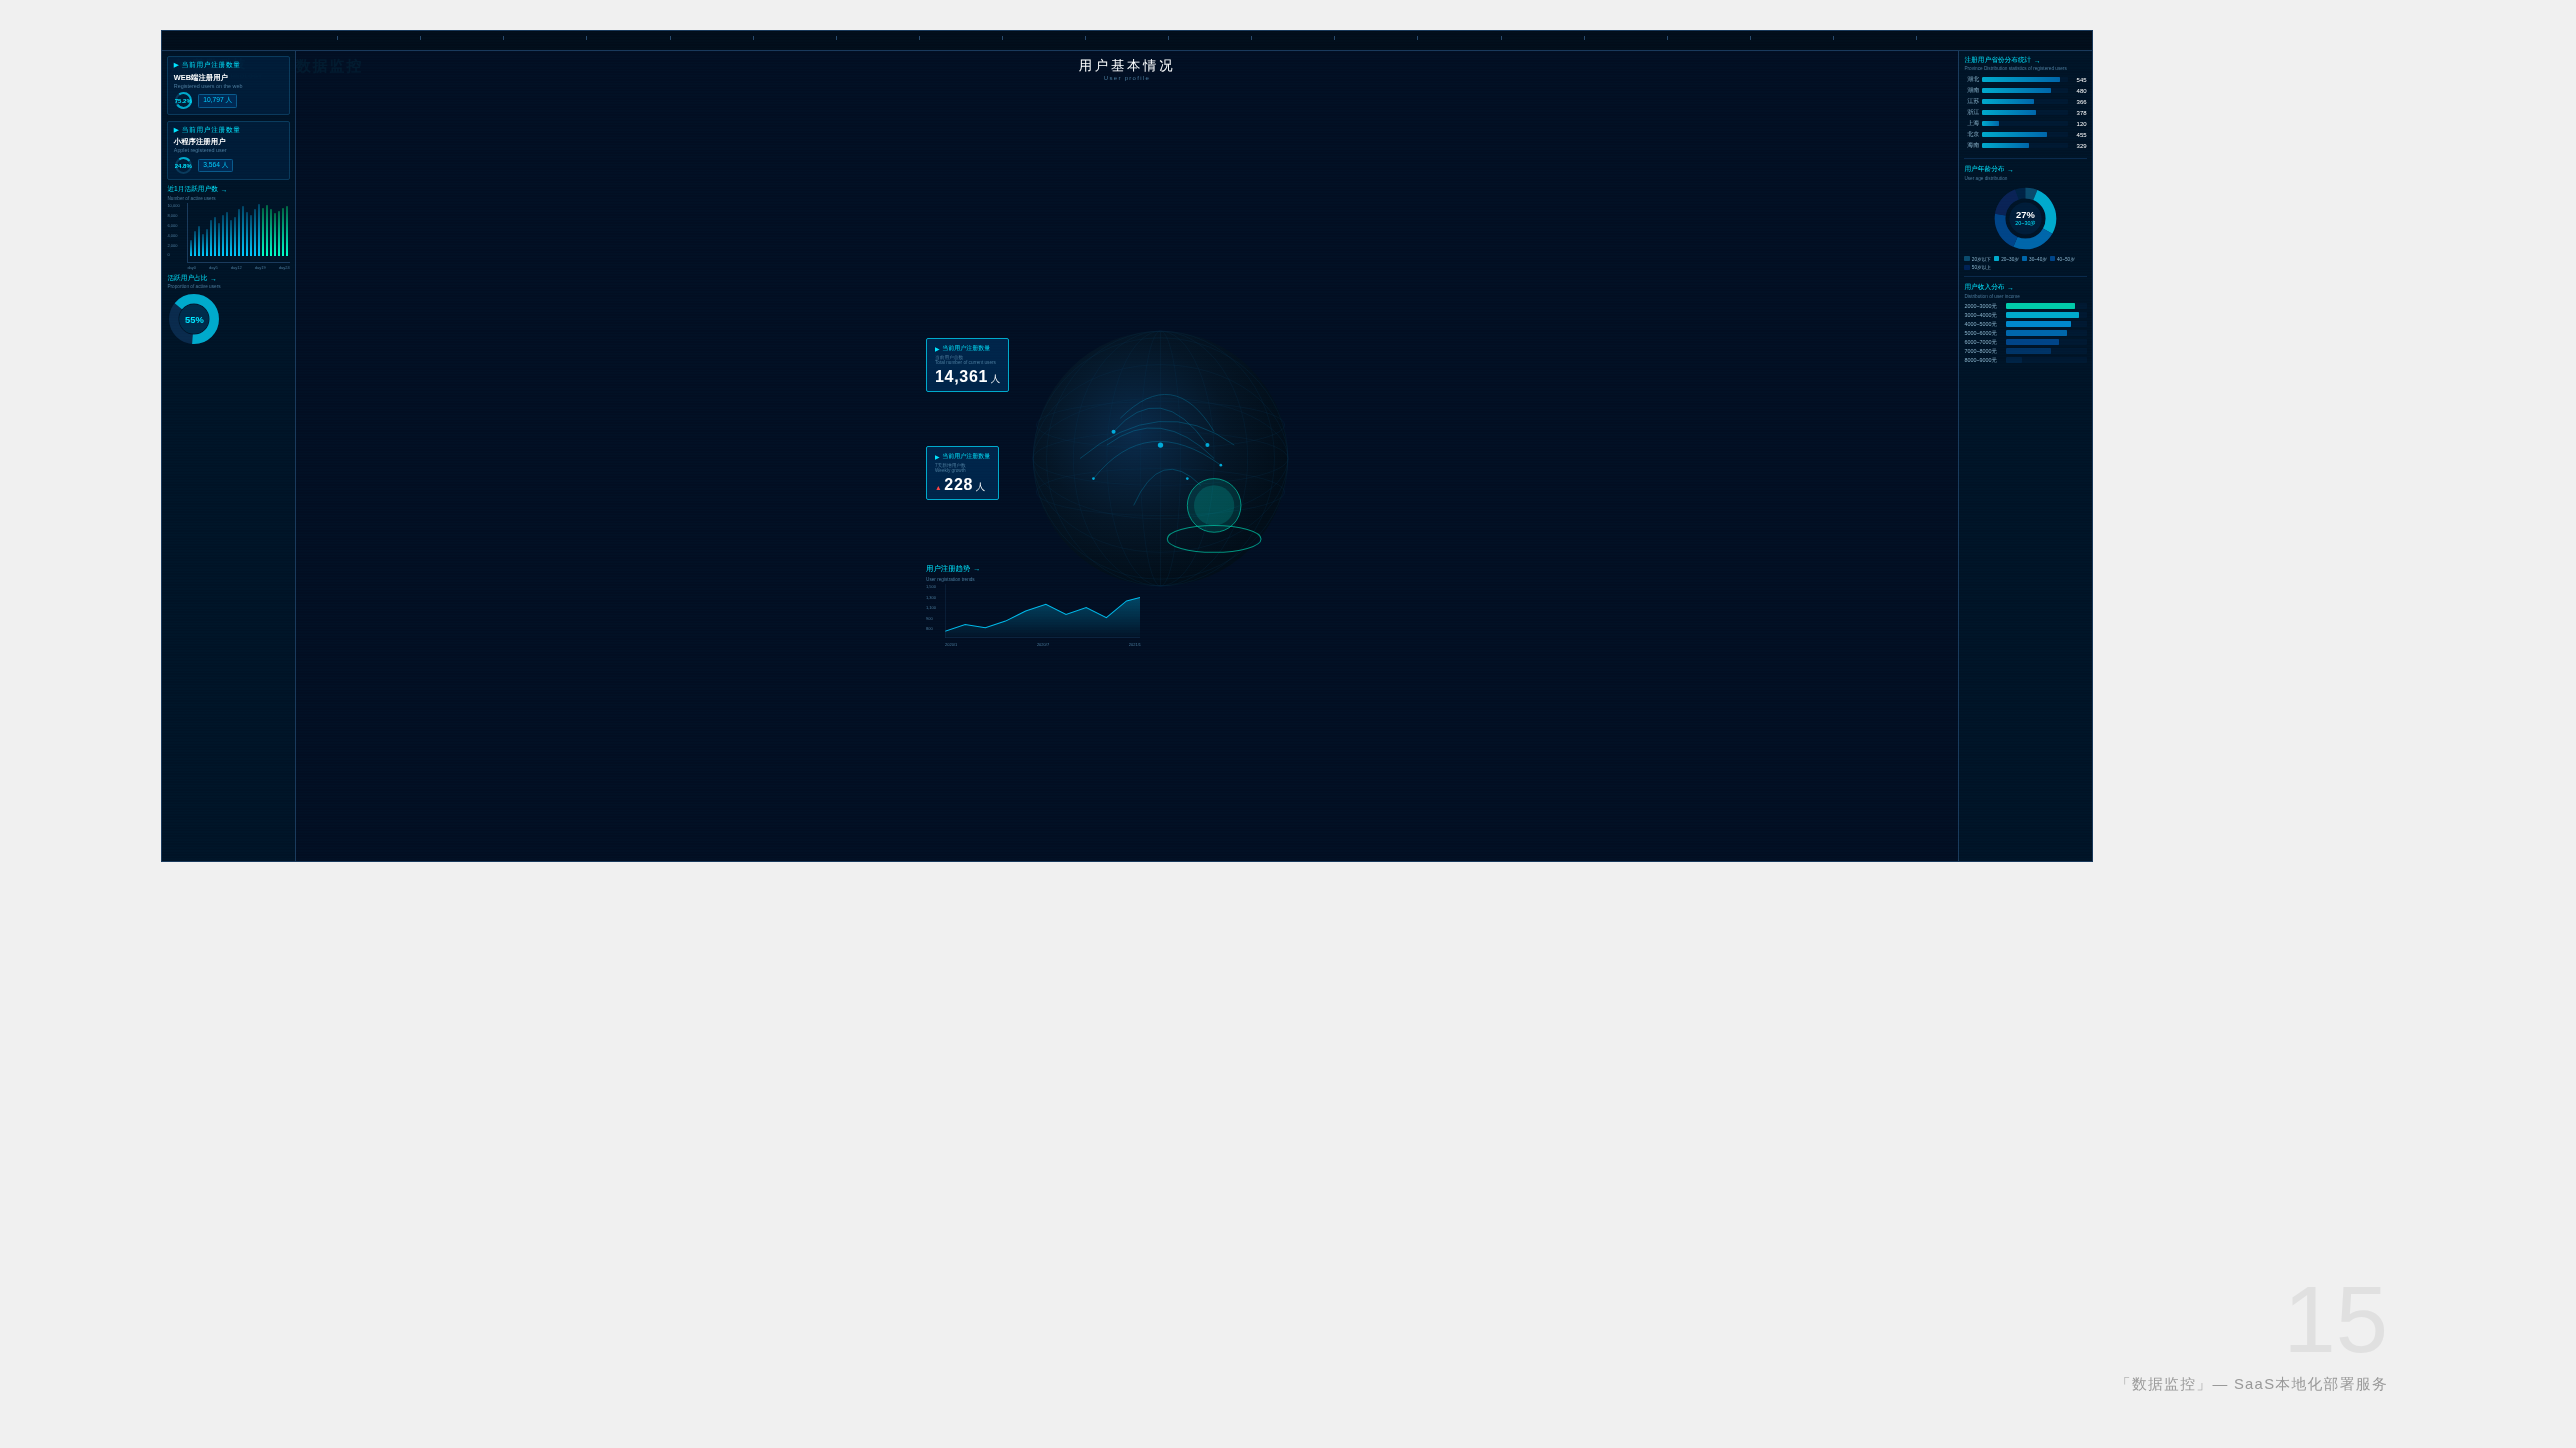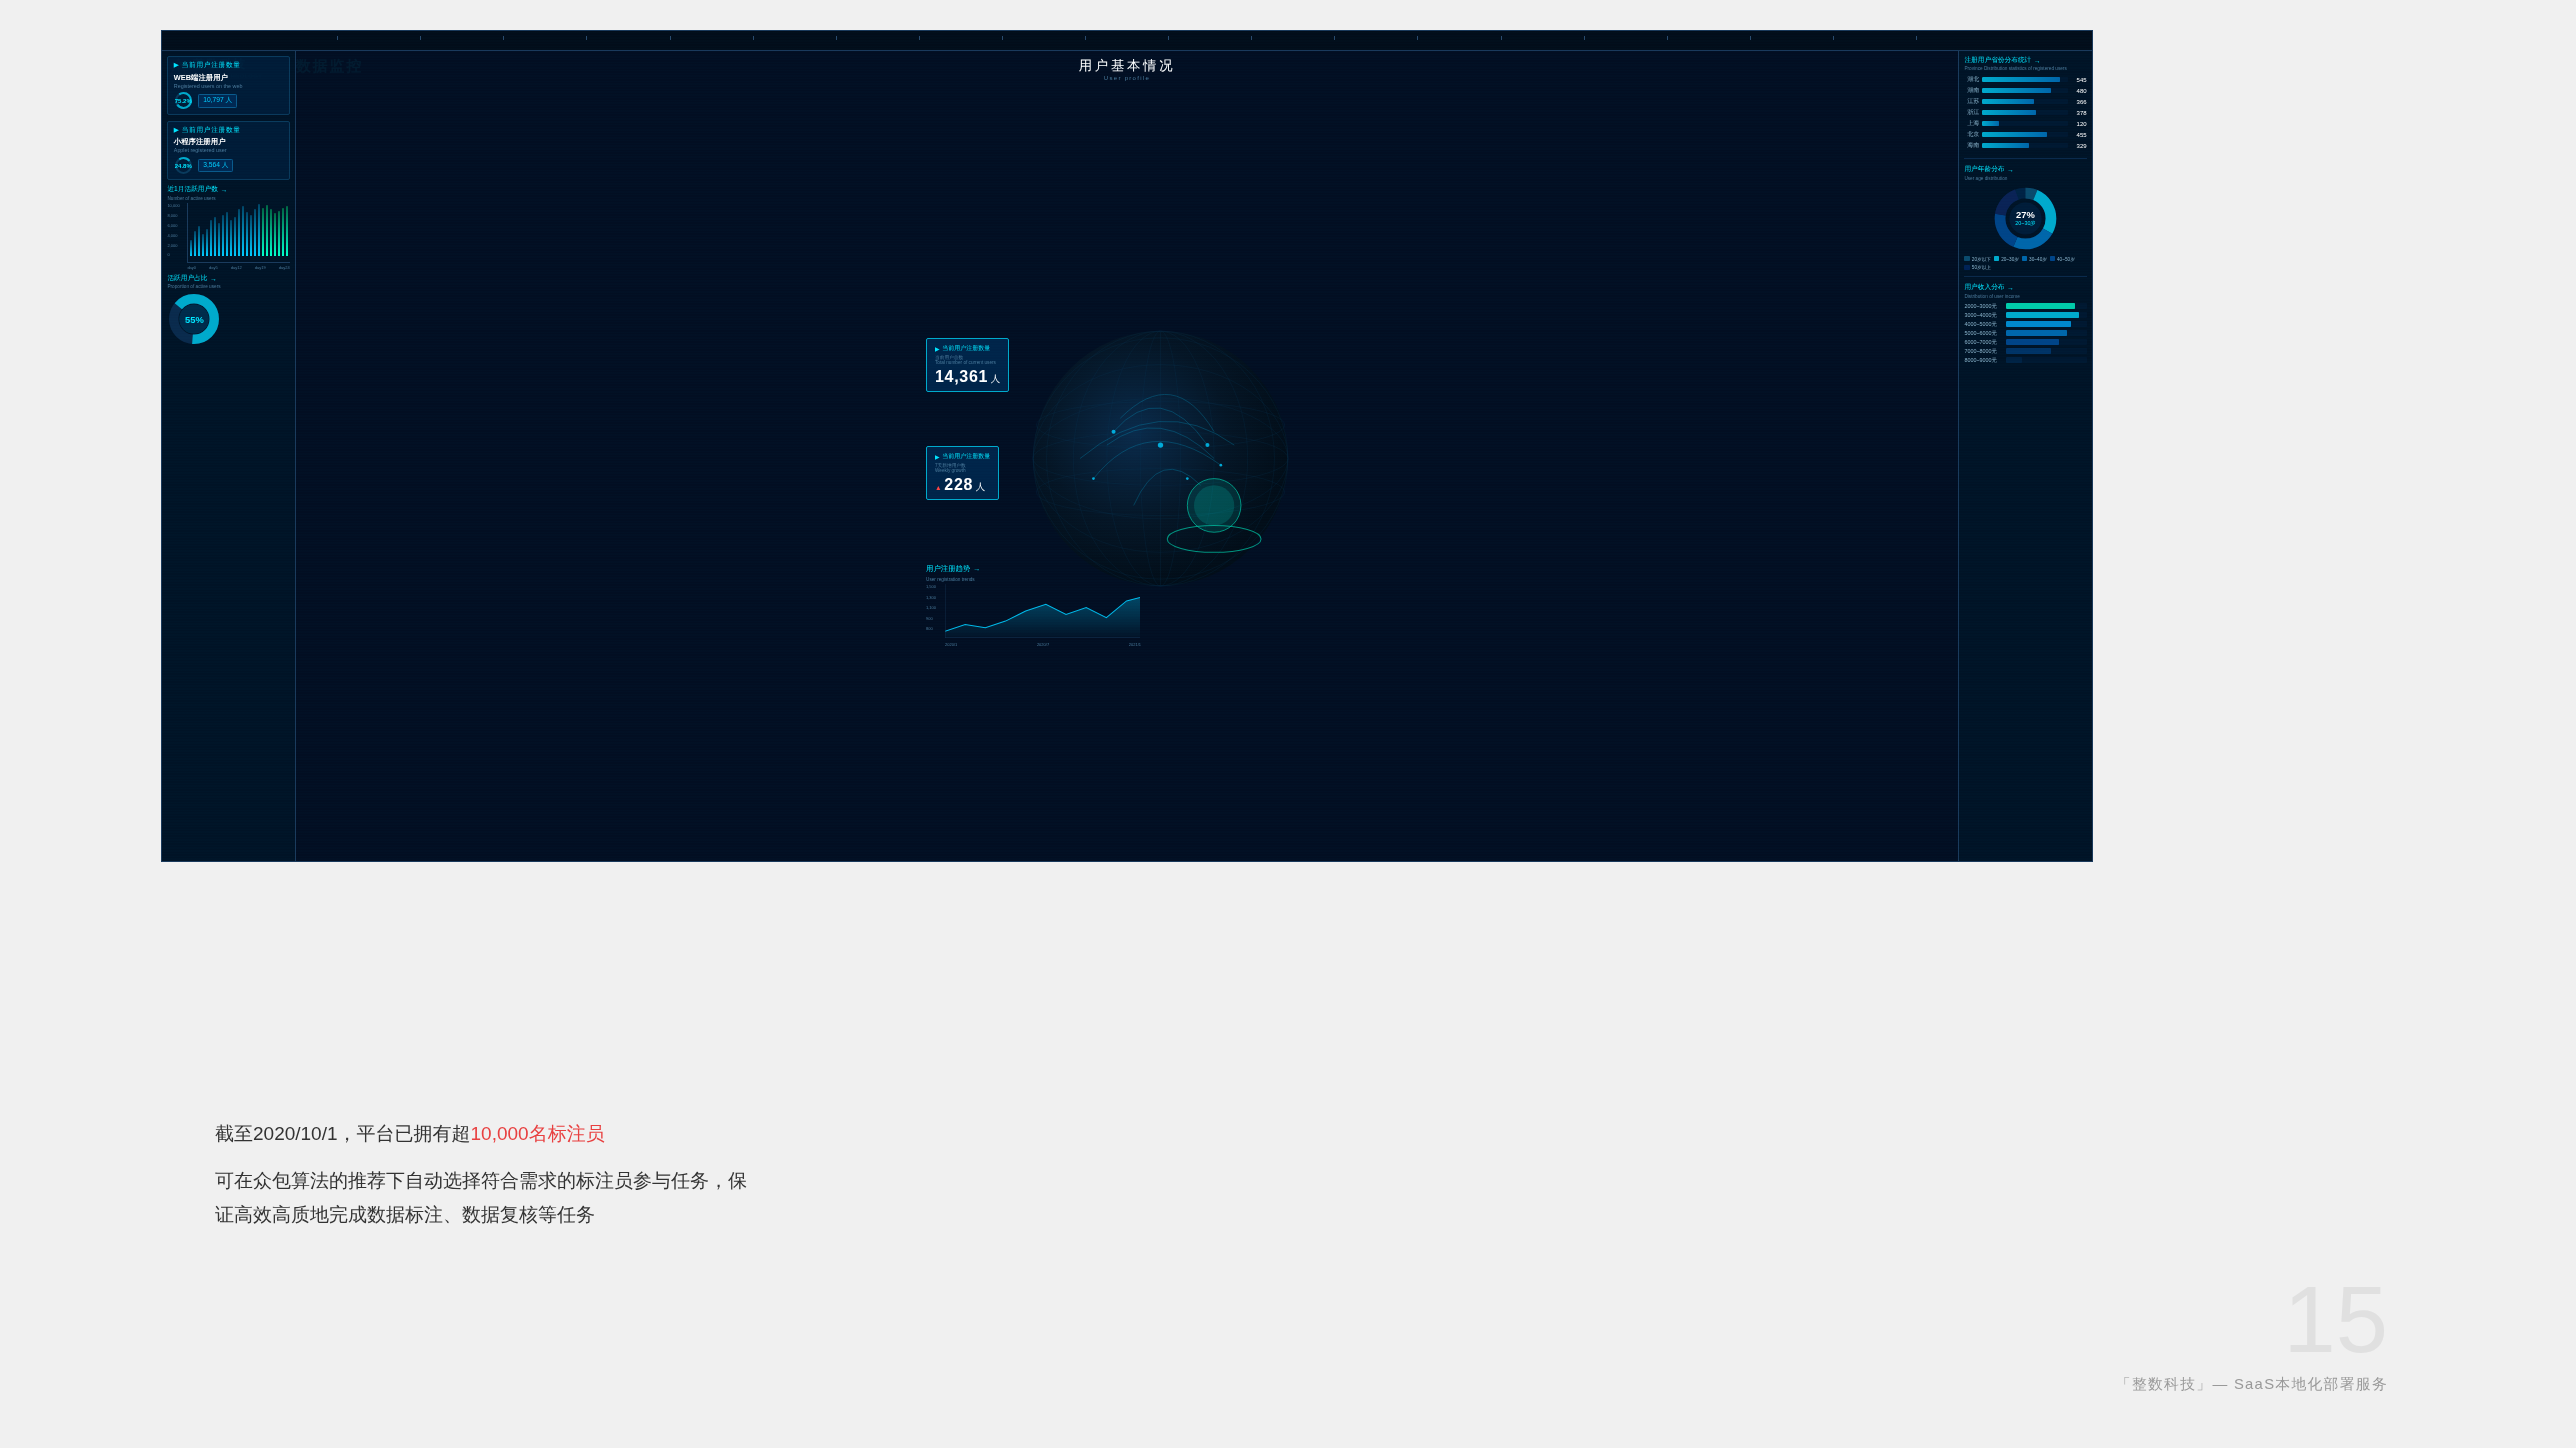--- a/index.html
+++ b/index.html
@@ -906,26 +906,17 @@
       </div>
     </div>
         </div>
     </div>
 
   </div>
 
 </div>
 
 <div class="bottom-section">
-  <div class="bottom-right-text">
-    <div class="bottom-text-line1">
-      <span>截至2020/10/1，平台已拥有超</span><span class="highlight-text">10,000名标注员</span>
-    </div>
-    <div class="bottom-text-line2">
-      <span>可在众包算法的推荐下自动选择符合需求的标注员参与任务，保</span><br>
-      <span>证高效高质地完成数据标注、数据复核等任务</span>
-    </div>
-  </div>
 </div>
 
 <div class="page-number">15</div>
-<div class="page-label">「整数科技」— SaaS本地化部署服务</div>
+<div class="page-label">「数据监控」— SaaS本地化部署服务</div>
 
 
 </body></html>

